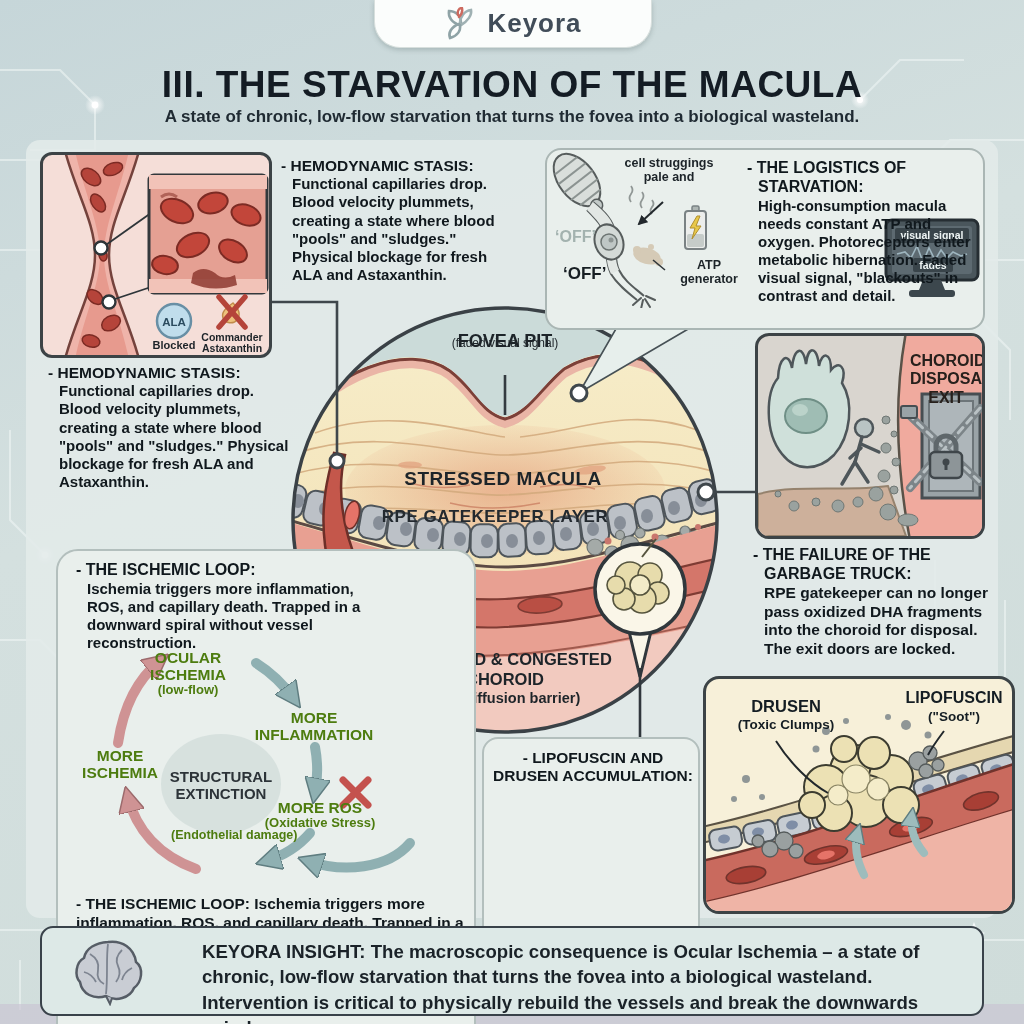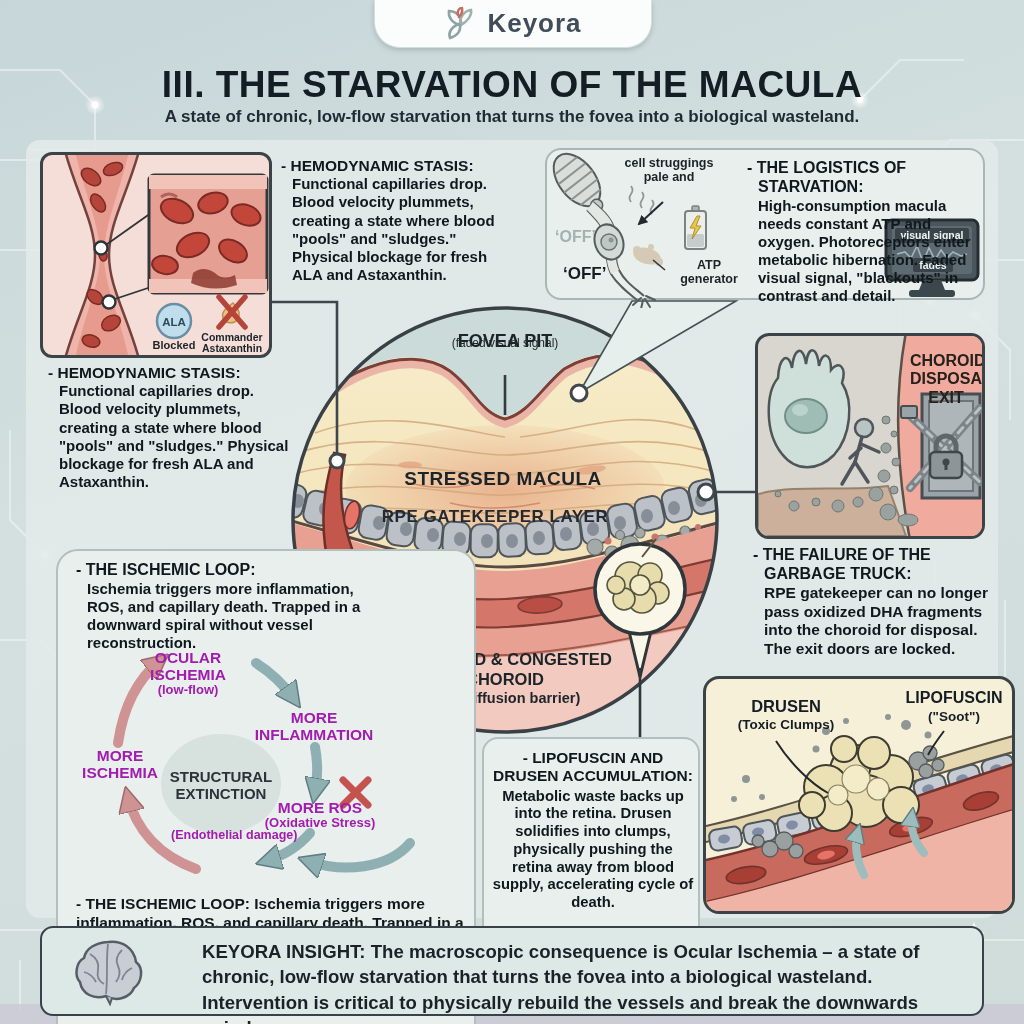--- a/index.html
+++ b/index.html
@@ -14,21 +14,21 @@
   #macula-circle{z-index:2;}
   #connectors{z-index:3;}
   .panel,.txt,.z4{z-index:4;}
   
   .heading{font-weight:800;font-size:15.5px;line-height:1.18;padding-left:11px;text-indent:-11px;}
   .body{font-weight:600;font-size:15px;line-height:1.21;padding-left:11px;}
   .txt{color:#10181d;}
   .panel{background:#e9efec;border:2px solid #b3bfbd;border-radius:18px;box-sizing:border-box;}
   .panel.dark{border:3px solid #3c4346;border-radius:12px;}
   .node{position:absolute;transform:translateX(-50%);text-align:center;font-weight:800;
-        font-size:15.5px;line-height:1.1;color:#a21caf;}
+        font-size:15.5px;line-height:1.1;color:#4d7c0f;}
   .node .sub{font-weight:600;font-size:13px;}
   .diagram-label{position:absolute;transform:translateX(-50%);text-align:center;color:#1d2429;}
   .cap{font-weight:800;}
 </style>
 </head>
 <body>
 <div id="stage">
 
 <svg id="bg-decor" class="abs" style="left:0;top:0;" width="1024" height="1024" viewBox="0 0 1024 1024">
   <defs>
@@ -172,21 +172,21 @@
 <div class="abs txt" style="left:281px;top:157px;width:230px;">
   <div class="heading">- HEMODYNAMIC STASIS:</div>
   <div class="body">Functional capillaries drop. Blood velocity plummets, creating a state where blood "pools" and "sludges." Physical blockage for fresh ALA and Astaxanthin.</div>
 </div>
 
 <div class="abs txt" style="left:48px;top:364px;width:242px;">
   <div class="heading">- HEMODYNAMIC STASIS:</div>
   <div class="body">Functional capillaries drop. Blood velocity plummets, creating a state where blood "pools" and "sludges." Physical blockage for fresh ALA and Astaxanthin.</div>
 </div>
 
-<div class="panel abs" style="left:545px;top:148px;width:440px;height:152px;border-radius:16px;border:2px solid #aab6b4;">
+<div class="panel abs" style="left:545px;top:148px;width:440px;height:182px;border-radius:16px;border:2px solid #aab6b4;">
   <svg class="abs" style="left:0;top:0;" width="190" height="158" viewBox="0 0 190 158">
 
     <g transform="rotate(-38 30 30)">
       <ellipse cx="30" cy="30" rx="18" ry="30" fill="#d9dedb" stroke="#565c5c" stroke-width="2"></ellipse>
       <g stroke="#8b9391" stroke-width="2">
         <line x1="16" y1="12" x2="44" y2="12"></line>
             <line x1="13" y1="22" x2="47" y2="22"></line>
         <line x1="12" y1="32" x2="48" y2="32"></line>
             <line x1="13" y1="42" x2="47" y2="42"></line>
         <line x1="17" y1="52" x2="43" y2="52"></line>
@@ -516,21 +516,20 @@
 </div>
 
 <div class="abs txt" style="left:753px;top:546px;width:240px;">
   <div class="heading" style="font-size:16px;">- THE FAILURE OF THE GARBAGE TRUCK:</div>
   <div class="body" style="font-size:15.5px;">RPE gatekeeper can no longer pass oxidized DHA fragments into the choroid for disposal. The exit doors are locked.</div>
 </div>
 
 <div class="panel abs" style="left:482px;top:737px;width:218px;height:226px;border-radius:16px;">
   <div class="abs txt" style="left:8px;top:10px;width:202px;text-align:center;">
     <div class="cap" style="font-size:15.5px;line-height:1.15;">- LIPOFUSCIN AND DRUSEN ACCUMULATION:</div>
-    <div style="font-weight:600;font-size:14.8px;line-height:1.2;margin-top:3px;">Metabolic waste backs up into the retina. Drusen solidifies into clumps, physically pushing the retina away from blood supply, accelerating cycle of death.</div>
   </div>
 </div>
 
 <div class="panel dark abs" style="left:703px;top:676px;width:312px;height:238px;background:#f7f0d9;overflow:hidden;border-radius:16px;">
   <svg width="306" height="232" viewBox="0 0 306 232">
 
     <path d="M-5,148 C80,130 200,86 311,56 L311,72 C200,102 80,146 -5,164 Z" fill="#e5d7b0" stroke="#5a5244" stroke-width="2"></path>
     <g fill="#c6ccd2" stroke="#4e555b" stroke-width="2">
       <rect x="2" y="152" width="32" height="21" rx="7" transform="rotate(-10 2 152)"></rect>
       <rect x="36" y="146" width="32" height="21" rx="7" transform="rotate(-11 36 146)"></rect>

